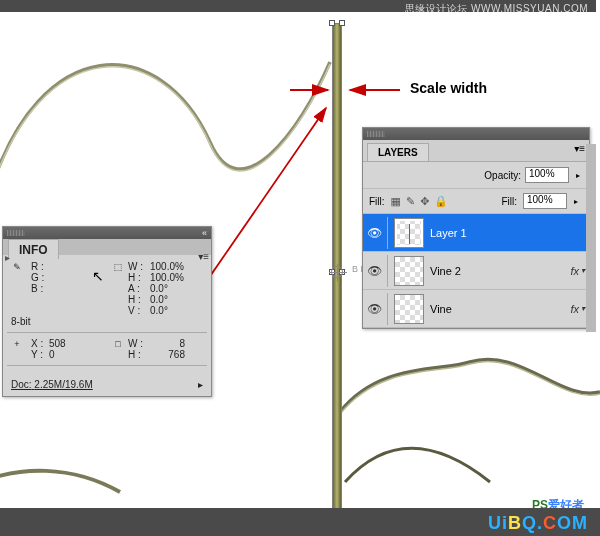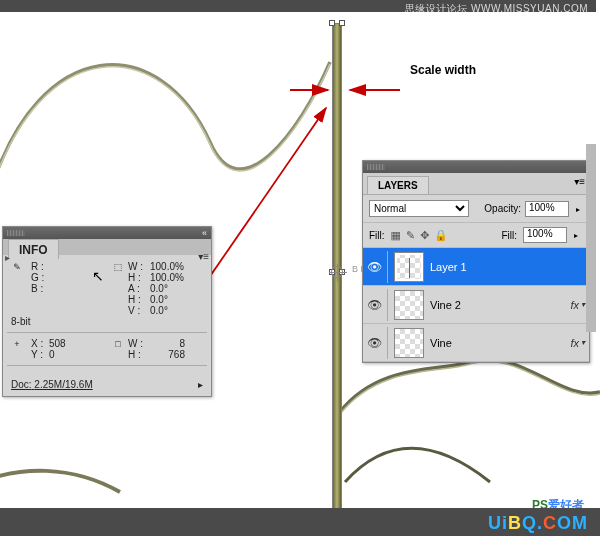--- a/index.html
+++ b/index.html
@@ -25,38 +25,38 @@
   .handle { position: absolute; width: 6px; height: 6px; background: #fff; border: 1px solid #555; }
   .h-tl { top: -4px; left: -4px; } .h-tr { top: -4px; right: -4px; }
   .h-bl { bottom: -4px; left: -4px; } .h-br { bottom: -4px; right: -4px; }
   .h-l { top: 50%; left: -4px; margin-top: -3px; } .h-r { top: 50%; right: -4px; margin-top: -3px; }
   .ref { position: absolute; top: 50%; left: 50%; width: 12px; height: 12px; margin: -6px 0 0 -6px; border: 1px solid #888; border-radius: 50%; }
   .ref::before, .ref::after { content:""; position:absolute; background:#888; }
   .ref::before { top:5px; left:-3px; width:18px; height:1px; }
   .ref::after { left:5px; top:-3px; width:1px; height:18px; }
 
   
-  .anno-label { position: absolute; top: 63px; left: 410px; font-weight: 700; font-size: 12px; color: #000; }
+  .anno-label { position: absolute; top: 80px; left: 410px; font-weight: 700; font-size: 14px; color: #000; }
   .arrow-red { position: absolute; overflow: visible; }
 
   
   .panel { position: absolute; background: #d5d5d5; border: 1px solid #888; box-shadow: 1px 1px 3px rgba(0,0,0,0.3); font-size: 10px; color: #222; }
   .panel-header { background: linear-gradient(#6c6c6c,#555); color: #eee; height: 12px; display:flex; align-items:center; padding:0 4px; }
   .panel-header .drag { width: 18px; height: 6px; background: repeating-linear-gradient(90deg,#888 0 1px,#6a6a6a 1px 3px);}
   .panel-tab { display:inline-block; background:#d5d5d5; color:#222; padding: 3px 10px 2px; font-size: 12px; font-weight:600; border:1px solid #aaa; border-bottom:none; margin-left:5px; }
   .panel-menu { position:absolute; top:12px; right:2px; font-size:10px; color:#333; }
   .info-body { padding: 6px 8px 4px; }
   .info-grid { display:grid; grid-template-columns: 14px 1fr 10px 1fr; gap: 2px 6px; font-size: 10px; }
   .info-sep { height:1px; background:#aaa; margin: 5px -4px; }
   .info-foot { padding: 4px 8px 6px; font-size: 10px; text-decoration: underline; }
   .tiny-icon { width:12px; height:12px; display:inline-block; font-size:9px; line-height:12px; text-align:center; }
   .expand-tri { position:absolute; top:13px; left:2px; font-size:10px; color:#555; }
 
   
-  .layers { position:absolute; top:160px; left:362px; width:228px; background:#d5d5d5; border:1px solid #888; box-shadow:1px 1px 3px rgba(0,0,0,0.3); font-size:10px; }
+  .layers { position:absolute; top:127px; left:362px; width:228px; background:#d5d5d5; border:1px solid #888; box-shadow:1px 1px 3px rgba(0,0,0,0.3); font-size:10px; }
   .layers .tabbar { background:#cfcfcf; height:22px; display:flex; align-items:flex-end; padding-left:4px; border-bottom:1px solid #aaa; position:relative;}
   .layers .tabbar .tab { background:#d8d8d8; padding:3px 10px; border:1px solid #aaa; border-bottom:none; font-weight:700; font-size:10px;}
   .layers .tabbar .x { position:absolute; right:4px; top:3px; }
   .layers .row1 { display:flex; align-items:center; padding:5px 6px; gap:4px; border-bottom:1px solid #bbb;}
   .layers select { font-size:10px; width:100px; height:17px; background:#fff; border:1px solid #888;}
   .layers .lbl { font-size:10px; }
   .layers .pct { width:44px; height:16px; border:1px solid #888; background:#fff; display:flex; align-items:flex-start; padding:0 3px; font-size:10px; position:relative;}
   .layers .pct .tri { position:absolute; right:-12px; top:3px; font-size:8px;}
   .layers .row2 { display:flex; align-items:center; padding:4px 6px; gap:6px; border-bottom:1px solid #bbb;}
   .layers .lock-icons { display:flex; gap:5px; font-size:11px; color:#555;}
@@ -178,23 +178,20 @@
 
   <div class="layers">
     <div class="panel-header">
       <span class="drag"></span>
     </div>
     <div class="tabbar">
       <span class="tab">LAYERS</span>
       <span class="x">▾≡</span>
     </div>
     <div class="row1">
-      <select>
-        <option>Normal</option>
-      </select>
       <span style="margin-left:auto" class="lbl">Opacity:</span>
       <span class="pct">
           <span>100%</span>
           <span class="tri">▸</span>
         </span>
       <span style="width:10px"></span>
     </div>
     <div class="row2">
       <span class="lbl">Fill:</span>
       <span class="lock-icons">

